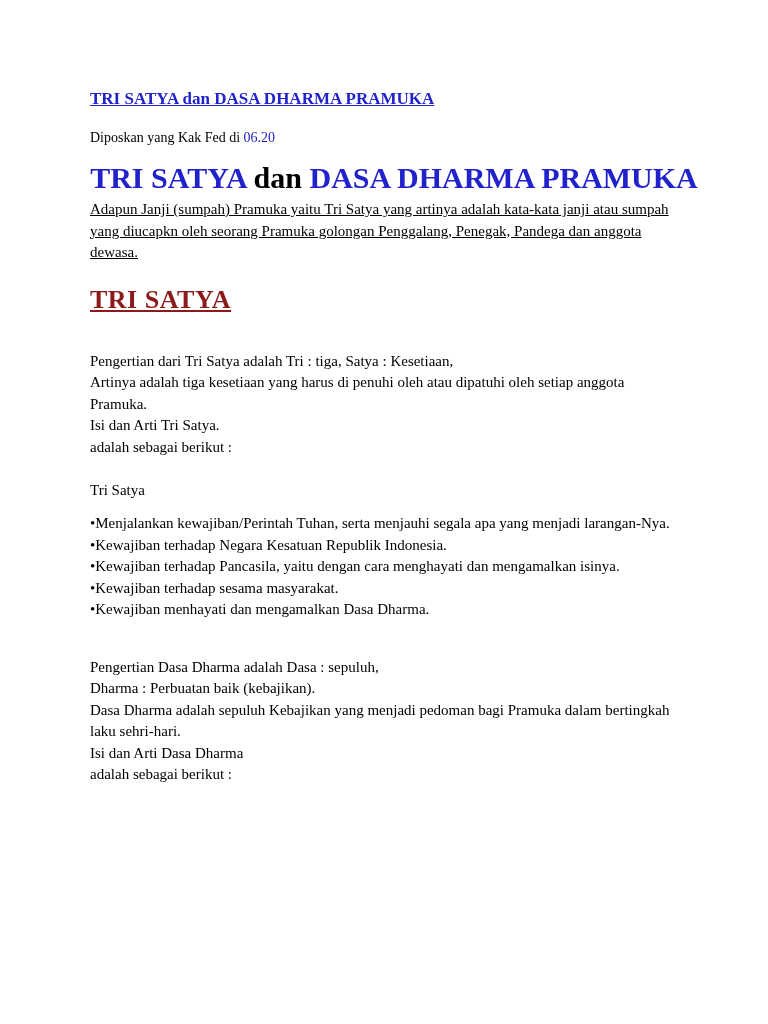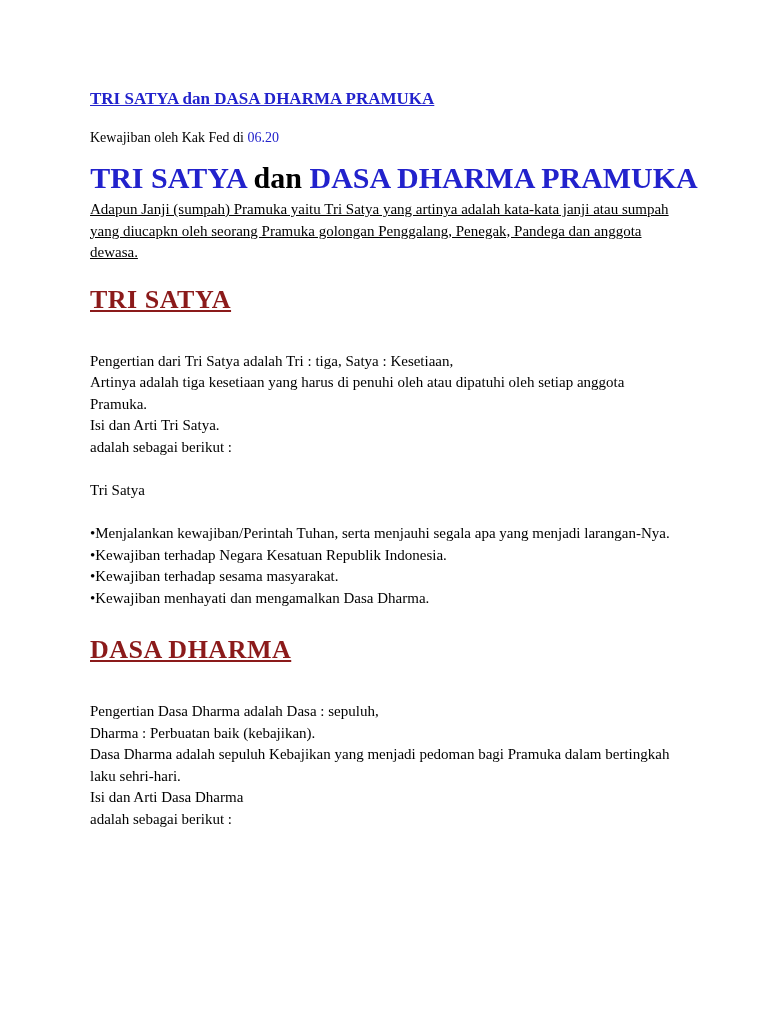--- a/index.html
+++ b/index.html
@@ -55,37 +55,37 @@
     margin: 21px 0 0 0;
     font-size: 26px;
     font-weight: bold;
     line-height: 30px;
     color: #8b1a1a;
     text-decoration: underline;
     letter-spacing: 0.5px;
   }
   .after-heading { margin-top: 36px; }
   .para-gap { margin-top: 21.5px; }
-  .bullets { margin-top: 22px; font-family: Liberation Serif, serif; }
+  .bullets { margin-top: 12px; font-family: Liberation Serif, serif; }
   .bullet-item {
     font-size: 15px;
     line-height: 21.5px;
     white-space: nowrap;
   }
   .bullet-item::before { content: "\2022 "; }
 </style>
 </head>
 <body>
 
 <div class="page">
 
   <a class="post-title">TRI SATYA dan DASA DHARMA PRAMUKA</a>
 
   <div class="byline">
-    <span>Kewajiban oleh Kak Fed di </span><a class="time-link">06.20</a>
+    <span>Diposkan yang Kak Fed di </span><a class="time-link">06.20</a>
   </div>
 
   <h1 class="main-heading">
     <span class="blue">TRI SATYA </span><span class="red">dan</span><span class="blue"> DASA DHARMA PRAMUKA</span>
   </h1>
 
   <p class="body-text intro">Adapun Janji (sumpah) Pramuka yaitu Tri Satya yang artinya adalah kata-kata janji atau sumpah
 yang diucapkn oleh seorang Pramuka golongan Penggalang, Penegak, Pandega dan anggota
 dewasa.</p>
 
@@ -97,25 +97,25 @@
 Isi dan Arti Tri Satya.
 adalah sebagai berikut :</p>
 
   <p class="body-text para-gap">Tri Satya</p>
 
 
 
   <div class="bullets">
     <div class="bullet-item">Menjalankan kewajiban/Perintah Tuhan, serta menjauhi segala apa yang menjadi larangan-Nya.</div>
     <div class="bullet-item">Kewajiban terhadap Negara Kesatuan Republik Indonesia.</div>
+    <div class="bullet-item">Kewajiban terhadap Pancasila, yaitu dengan cara menghayati dan mengamalkan isinya.</div>
     <div class="bullet-item">Kewajiban terhadap sesama masyarakat.</div>
     <div class="bullet-item">Kewajiban menhayati dan mengamalkan Dasa Dharma.</div>
   </div>
 
-  <h2 class="section-heading" style="margin-top:26px;">DASA DHARMA</h2>
 
   <p class="body-text after-heading">Pengertian Dasa Dharma adalah Dasa : sepuluh,
 Dharma : Perbuatan baik (kebajikan).
 Dasa Dharma adalah sepuluh Kebajikan yang menjadi pedoman bagi Pramuka dalam bertingkah
 laku sehri-hari.
 Isi dan Arti Dasa Dharma
 adalah sebagai berikut :</p>
 
 </div>
 

